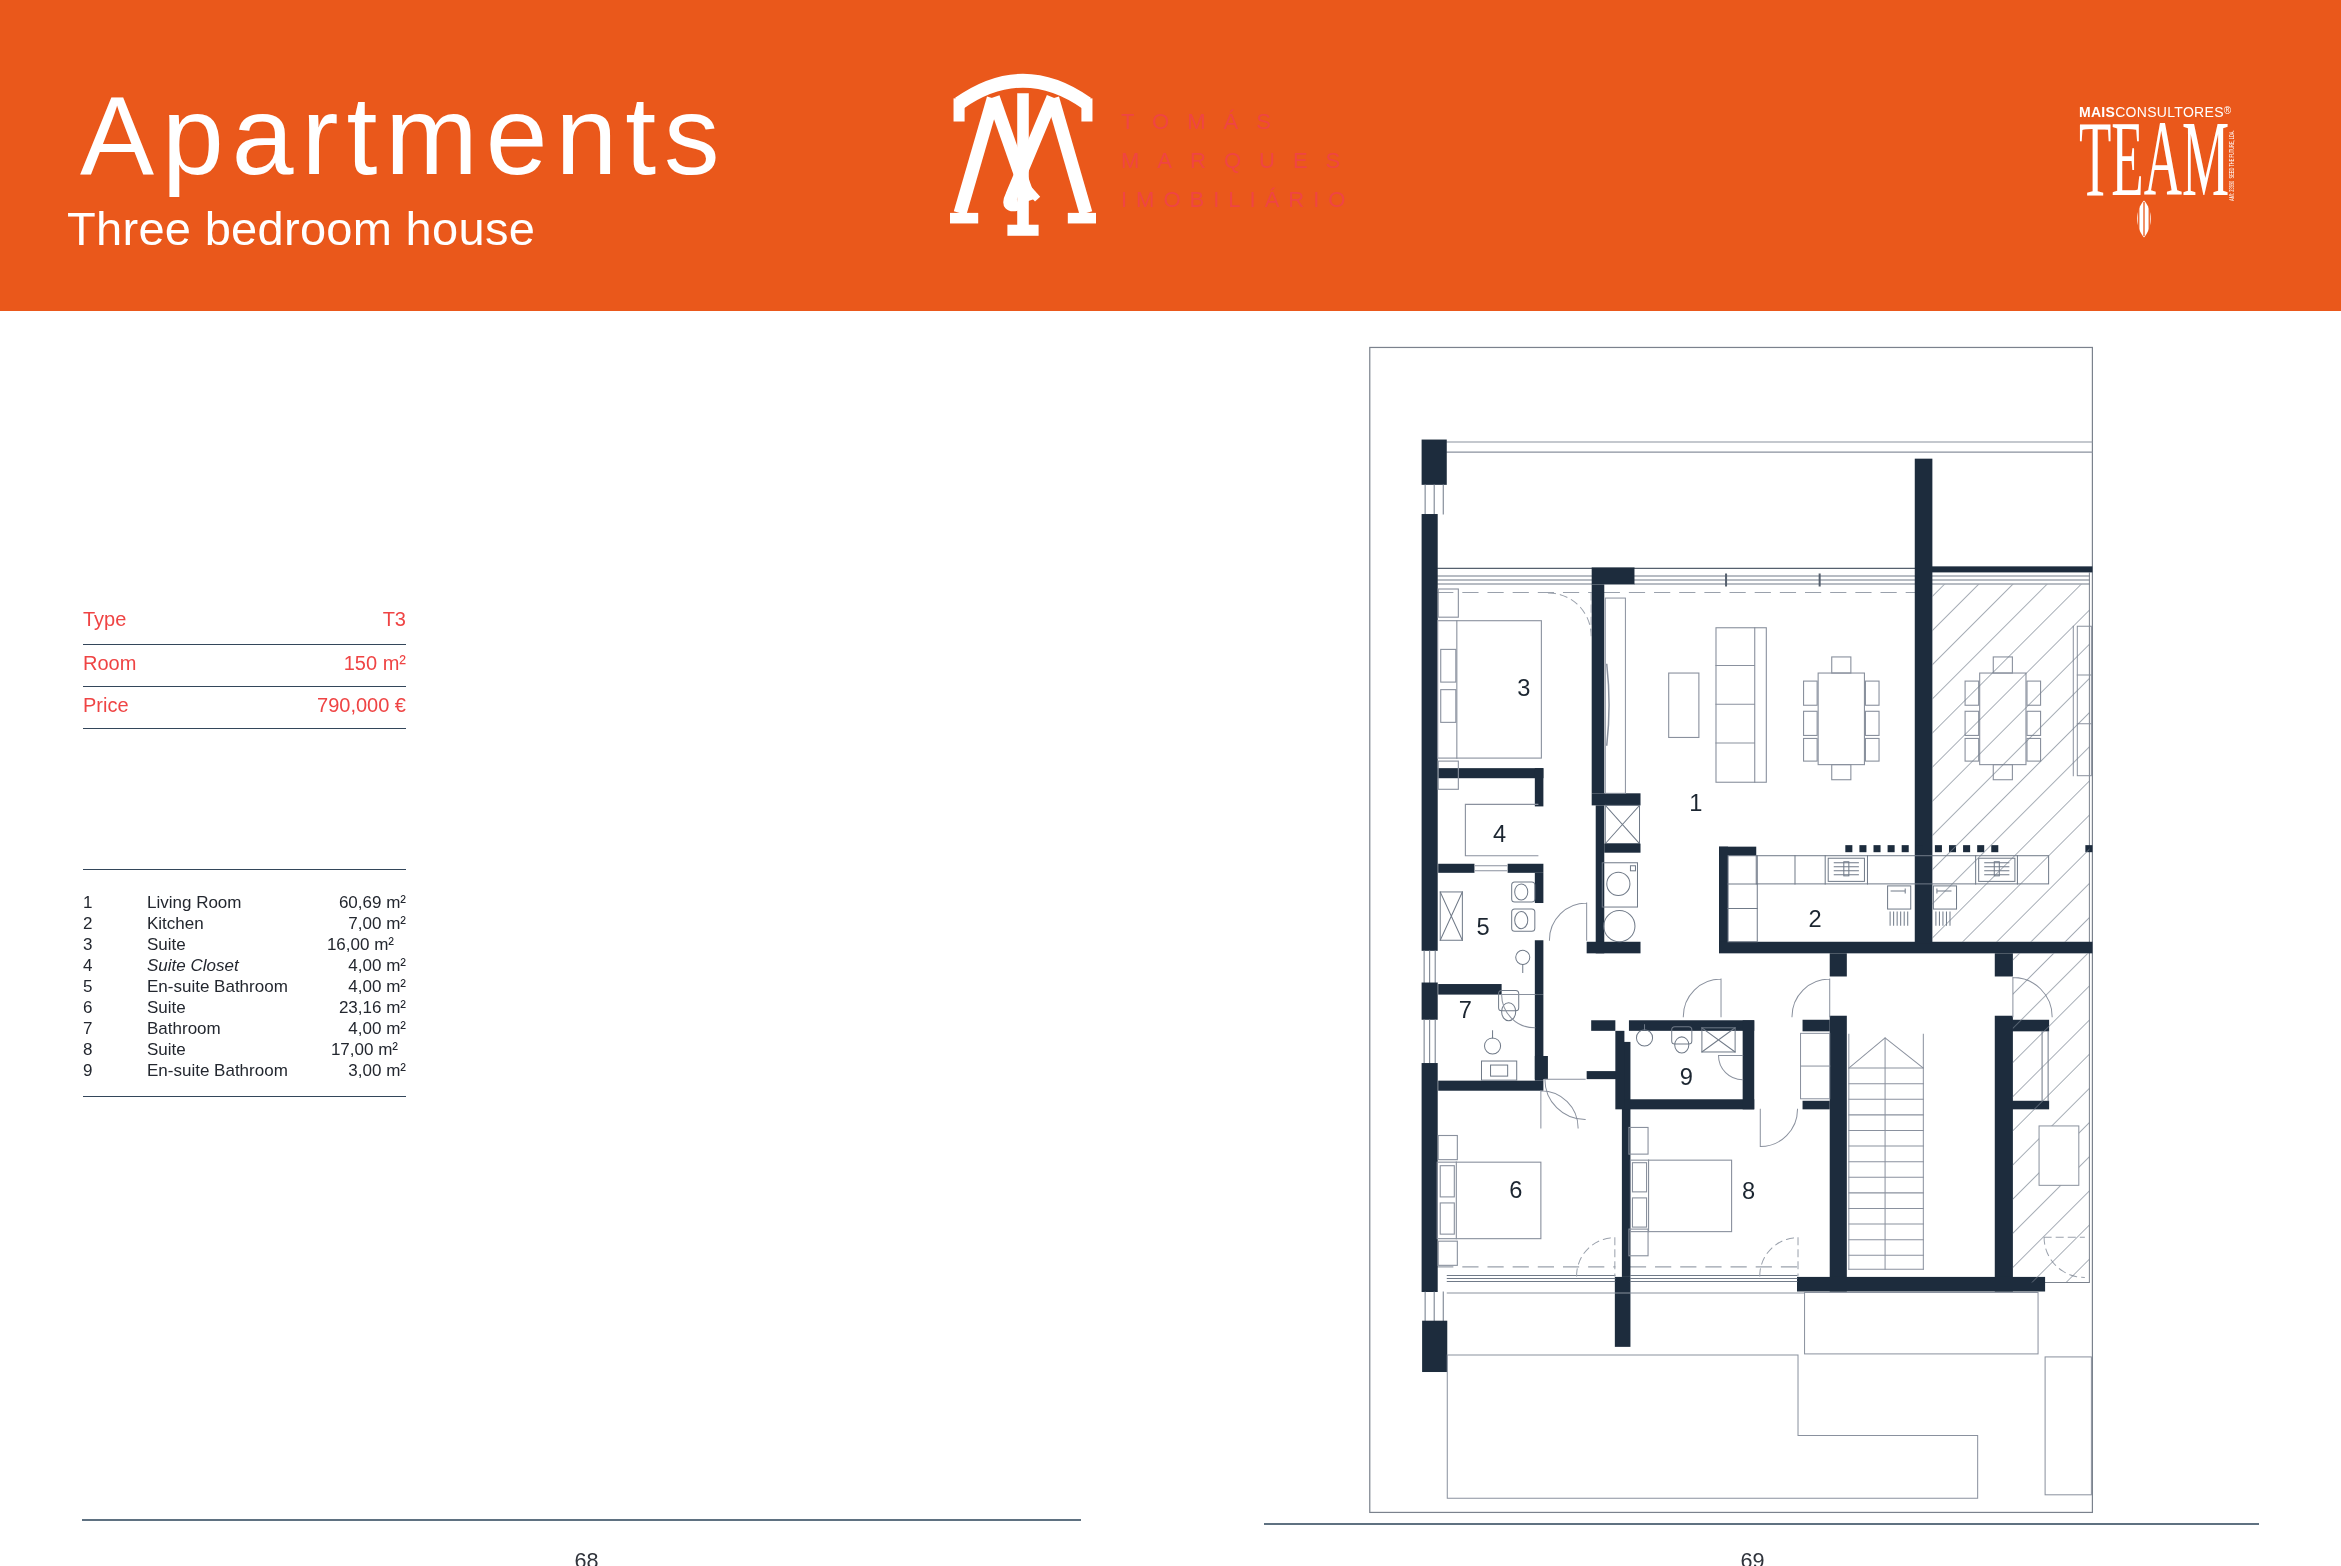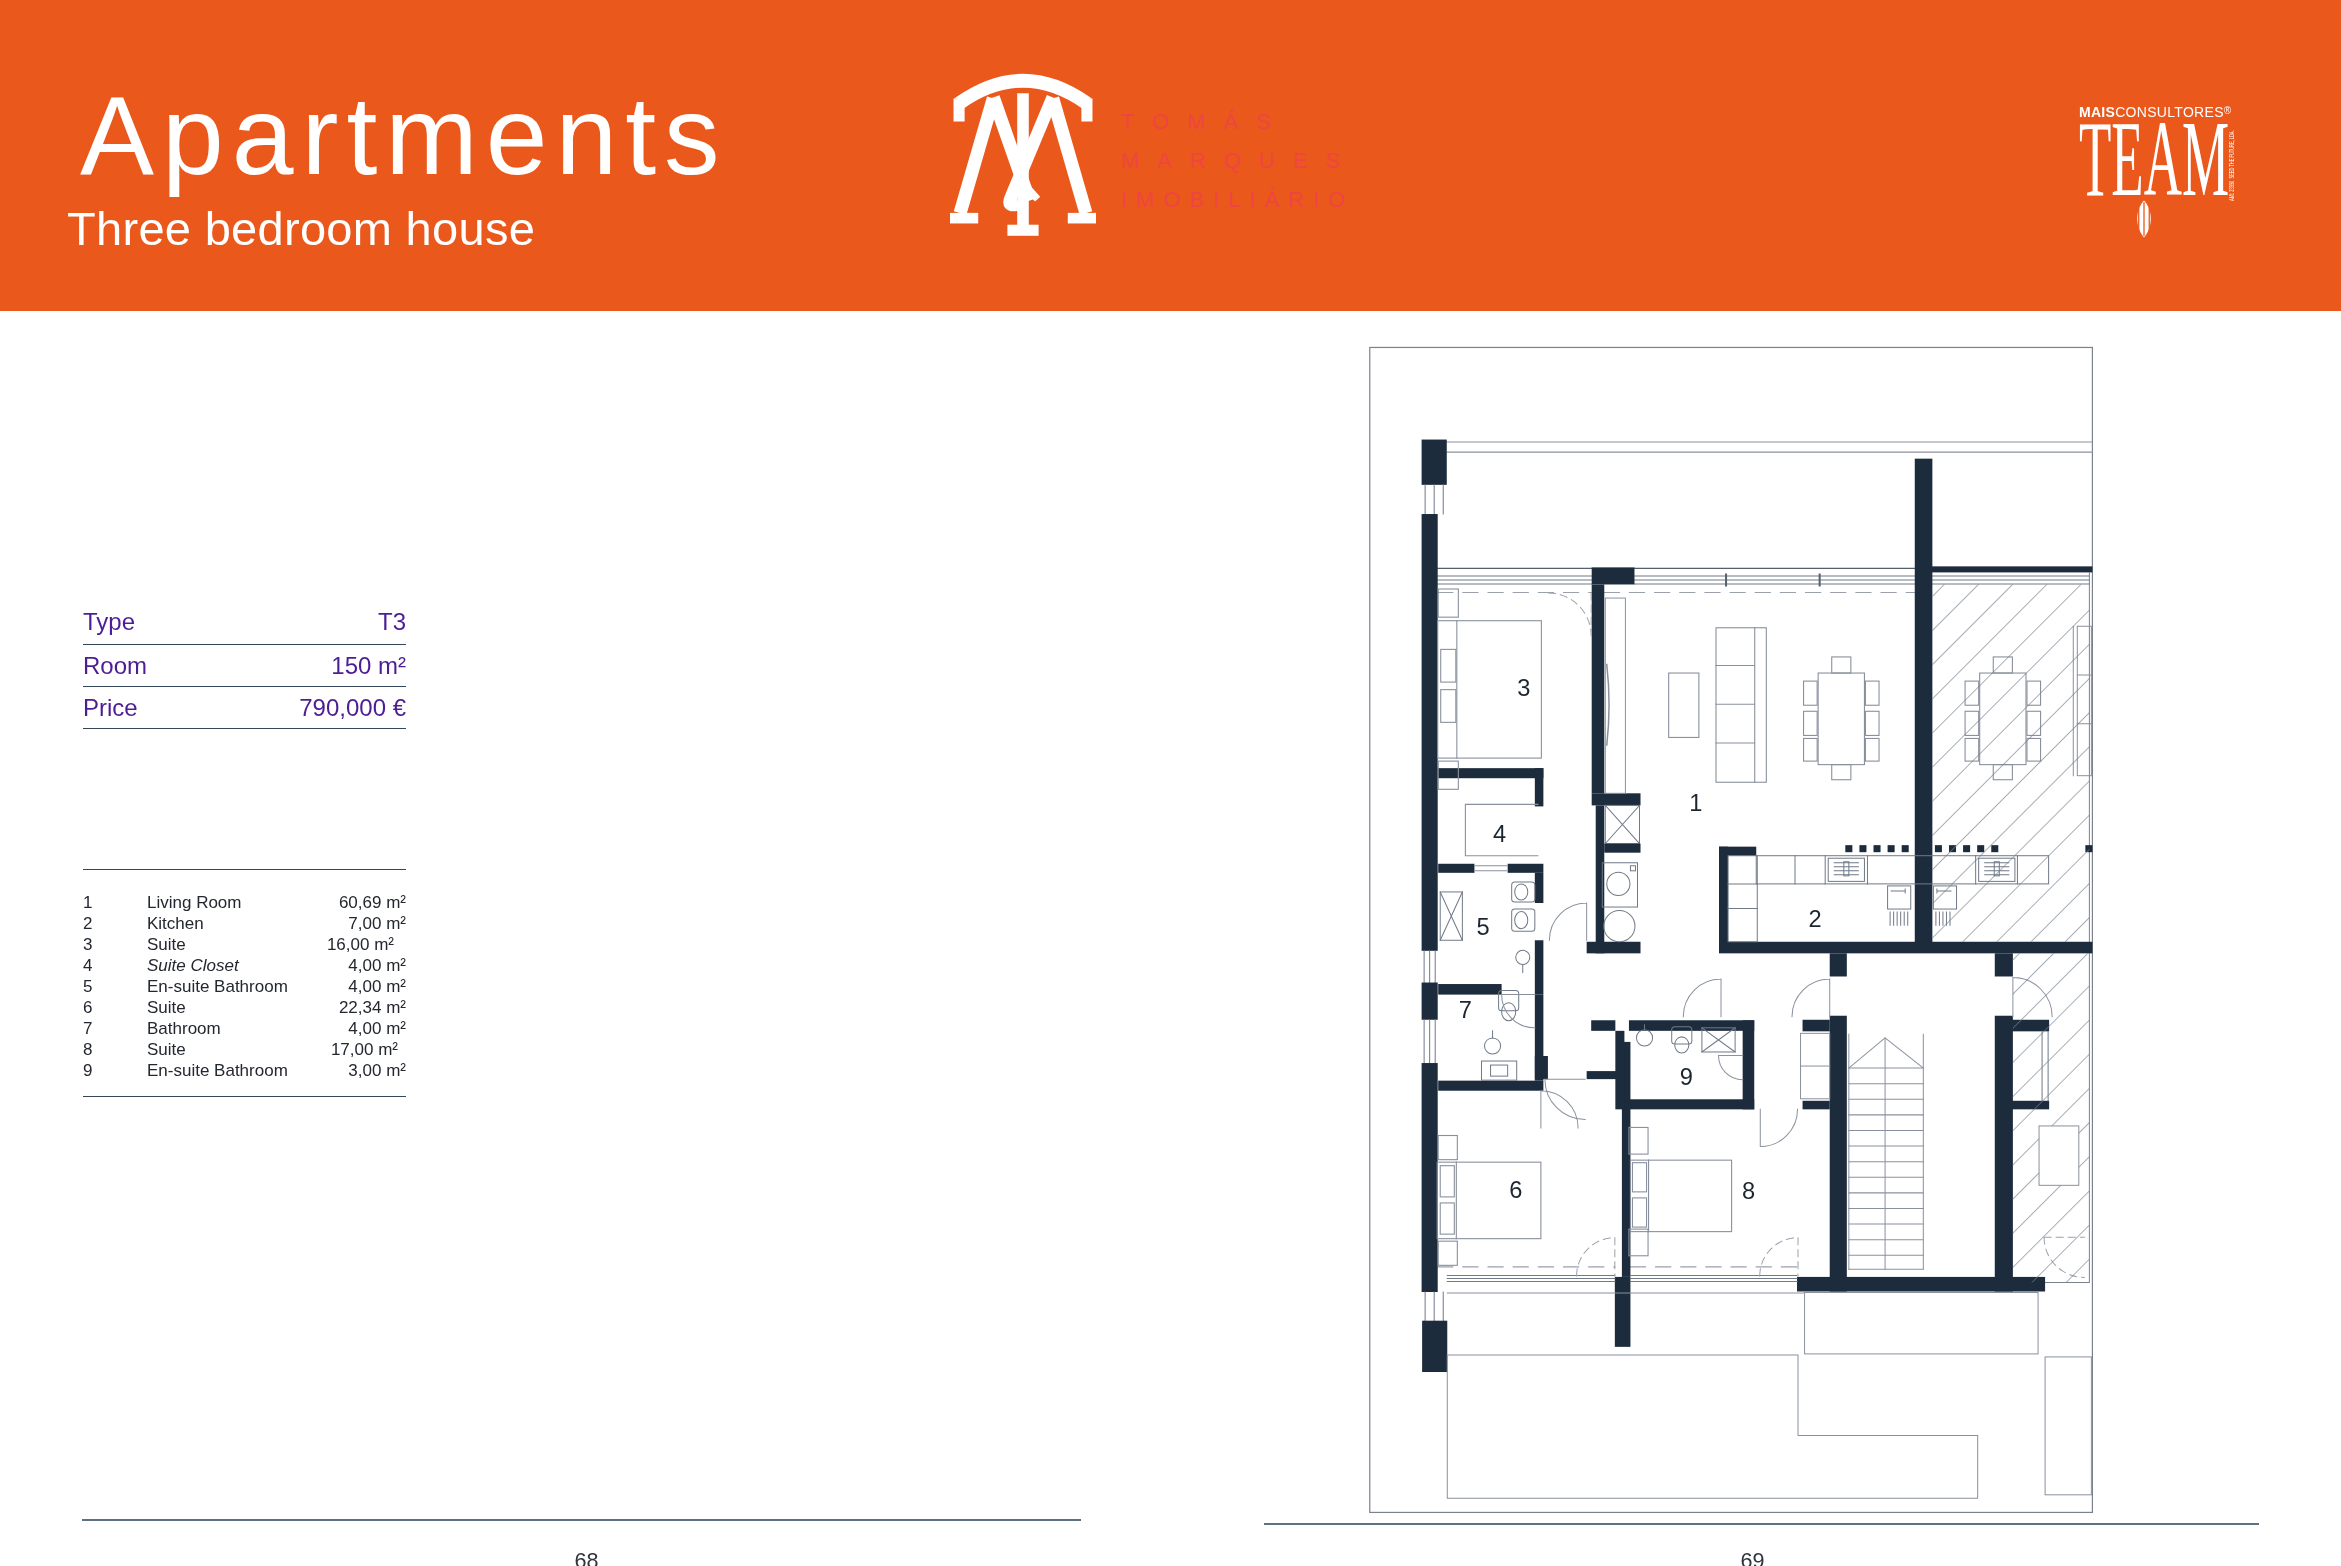--- a/index.html
+++ b/index.html
@@ -40,21 +40,21 @@
 
 <div class="abs" style="left:2079px;top:106px;color:#ffffff;font-size:107px;font-family:'Liberation Serif',serif;transform:scale(0.495,1);transform-origin:0 0;line-height:1;">TEAM</div>
 
 <svg class="abs" style="left:2133px;top:200px;" width="22" height="38" viewBox="0 0 44 76">
   <path d="M22 1 C40 20 40 54 22 75 C4 54 4 20 22 1 Z" fill="#ffffff"></path>
   <path d="M22 4 L22 72 M11.5 14 L11.5 62 M32.5 14 L32.5 62" stroke="#EA581B" stroke-width="2.6"></path>
 </svg>
 
 <div class="abs" style="left:2227px;top:201px;color:#ffffff;font-size:7.5px;letter-spacing:0px;transform:rotate(-90deg) scale(0.53,1);transform-origin:0 0;white-space:nowrap;">AMI: 23990&nbsp;&nbsp;SEED THE FUTURE, LDA.</div>
 
-<div class="abs" style="left:83px;top:602px;width:323px;color:#4c1d95;font-size:24px;">
+<div class="abs" style="left:83px;top:602px;width:323px;color:#ef4444;font-size:20px;">
   <div style="height:42px;position:relative;">
       <span style="position:absolute;left:0;top:6px;">Type</span>
       <span style="position:absolute;right:0;top:6px;">T3</span>
     </div>
   <div style="border-top:1.5px solid #33465a;height:41px;position:relative;">
       <span style="position:absolute;left:0;top:7px;">Room</span>
       <span style="position:absolute;right:0;top:7px;">150 m²</span>
     </div>
   <div style="border-top:1.5px solid #33465a;height:41px;position:relative;">
       <span style="position:absolute;left:0;top:7px;">Price</span>
@@ -86,21 +86,21 @@
       <span style="position:absolute;right:0;">4,00 m²</span>
     </div>
   <div style="position:relative;height:21px;">
       <span style="position:absolute;left:0;">5</span>
       <span style="position:absolute;left:64px;">En-suite Bathroom</span>
       <span style="position:absolute;right:0;">4,00 m²</span>
     </div>
   <div style="position:relative;height:21px;">
       <span style="position:absolute;left:0;">6</span>
       <span style="position:absolute;left:64px;">Suite</span>
-      <span style="position:absolute;right:0;">22,34 m²</span>
+      <span style="position:absolute;right:0;">23,16 m²</span>
     </div>
   <div style="position:relative;height:21px;">
       <span style="position:absolute;left:0;">7</span>
       <span style="position:absolute;left:64px;">Bathroom</span>
       <span style="position:absolute;right:0;">4,00 m²</span>
     </div>
   <div style="position:relative;height:21px;">
       <span style="position:absolute;left:0;">8</span>
       <span style="position:absolute;left:64px;">Suite</span>
       <span style="position:absolute;right:8px;">17,00 m²</span>

